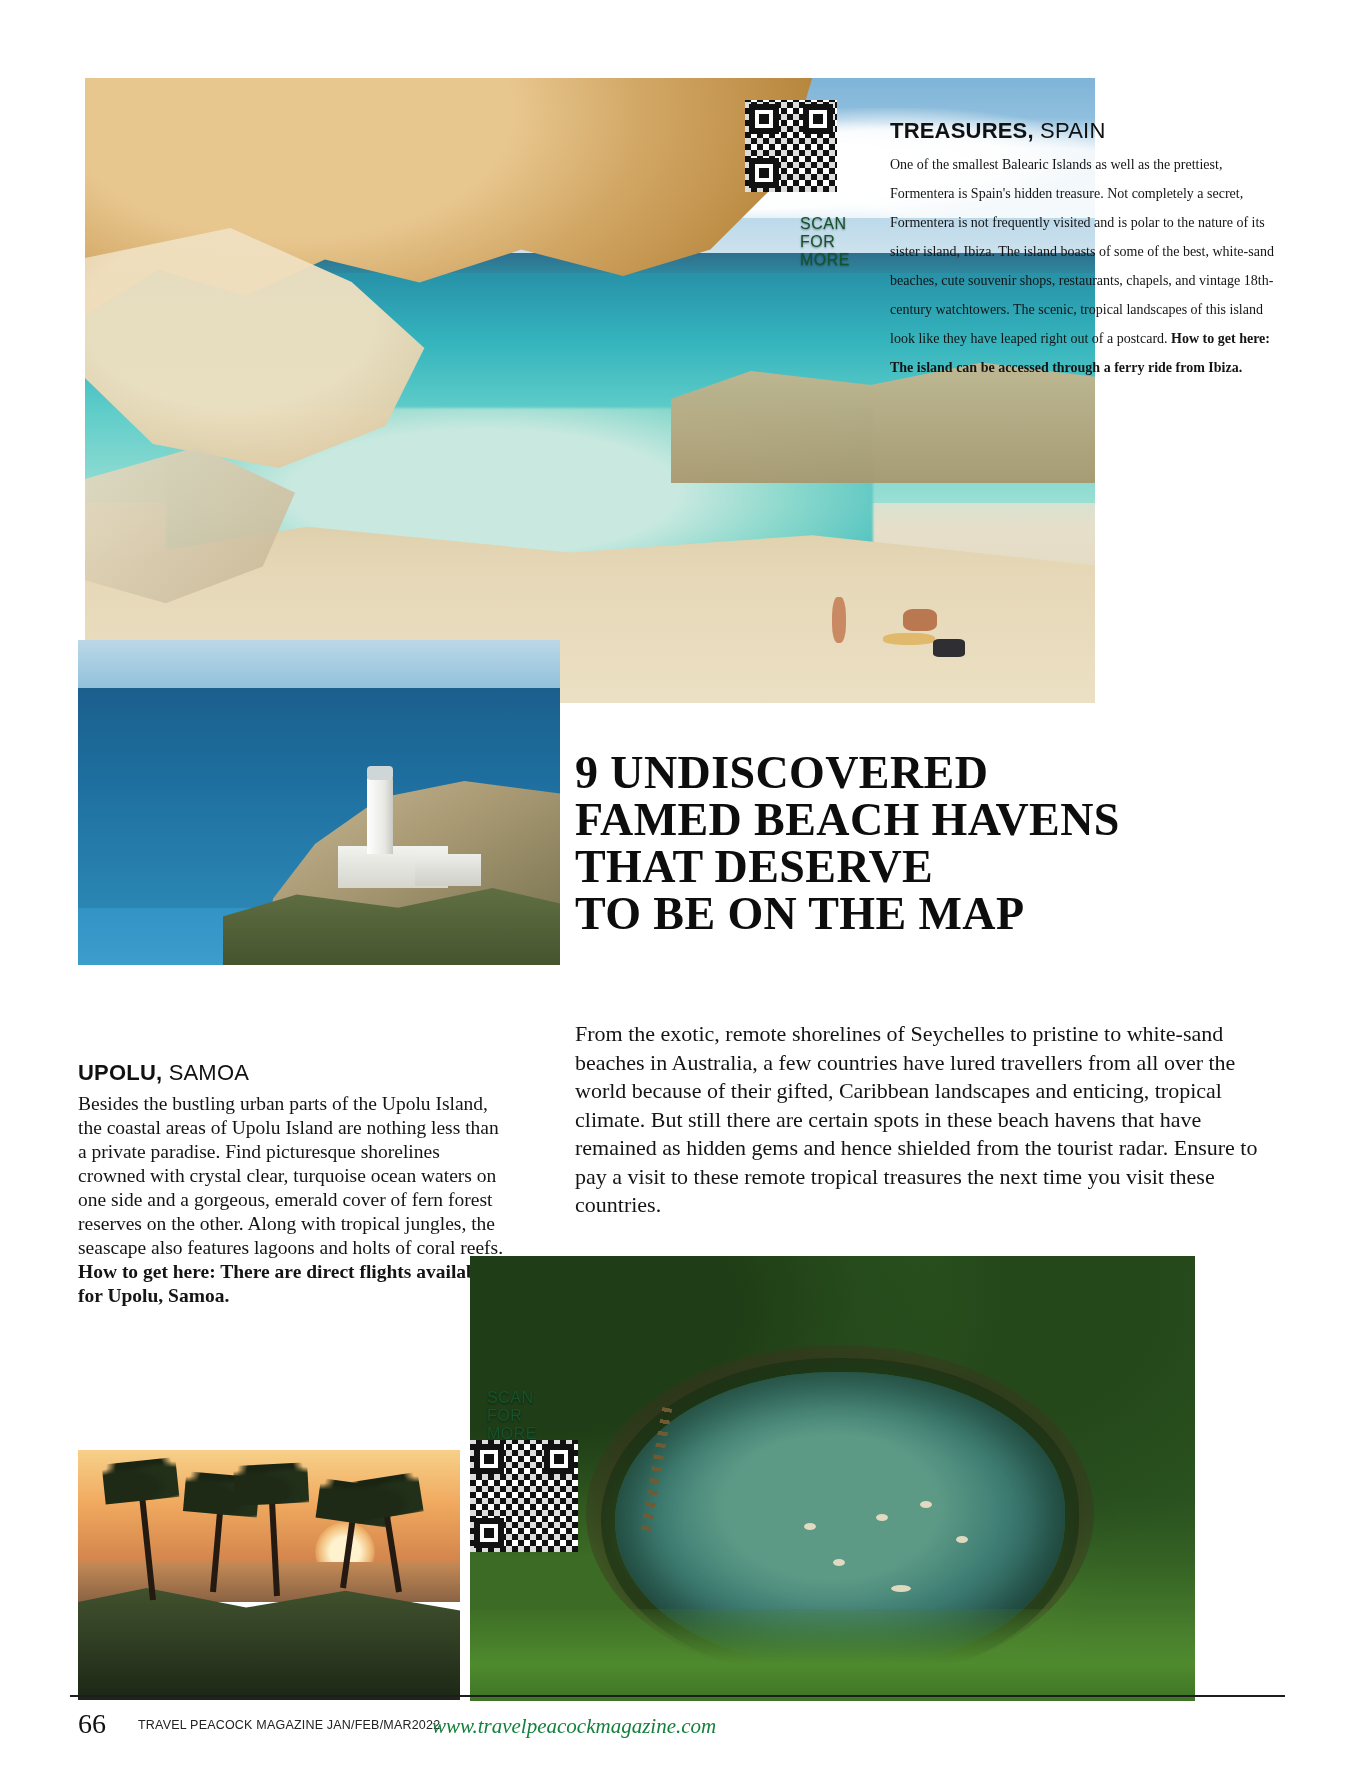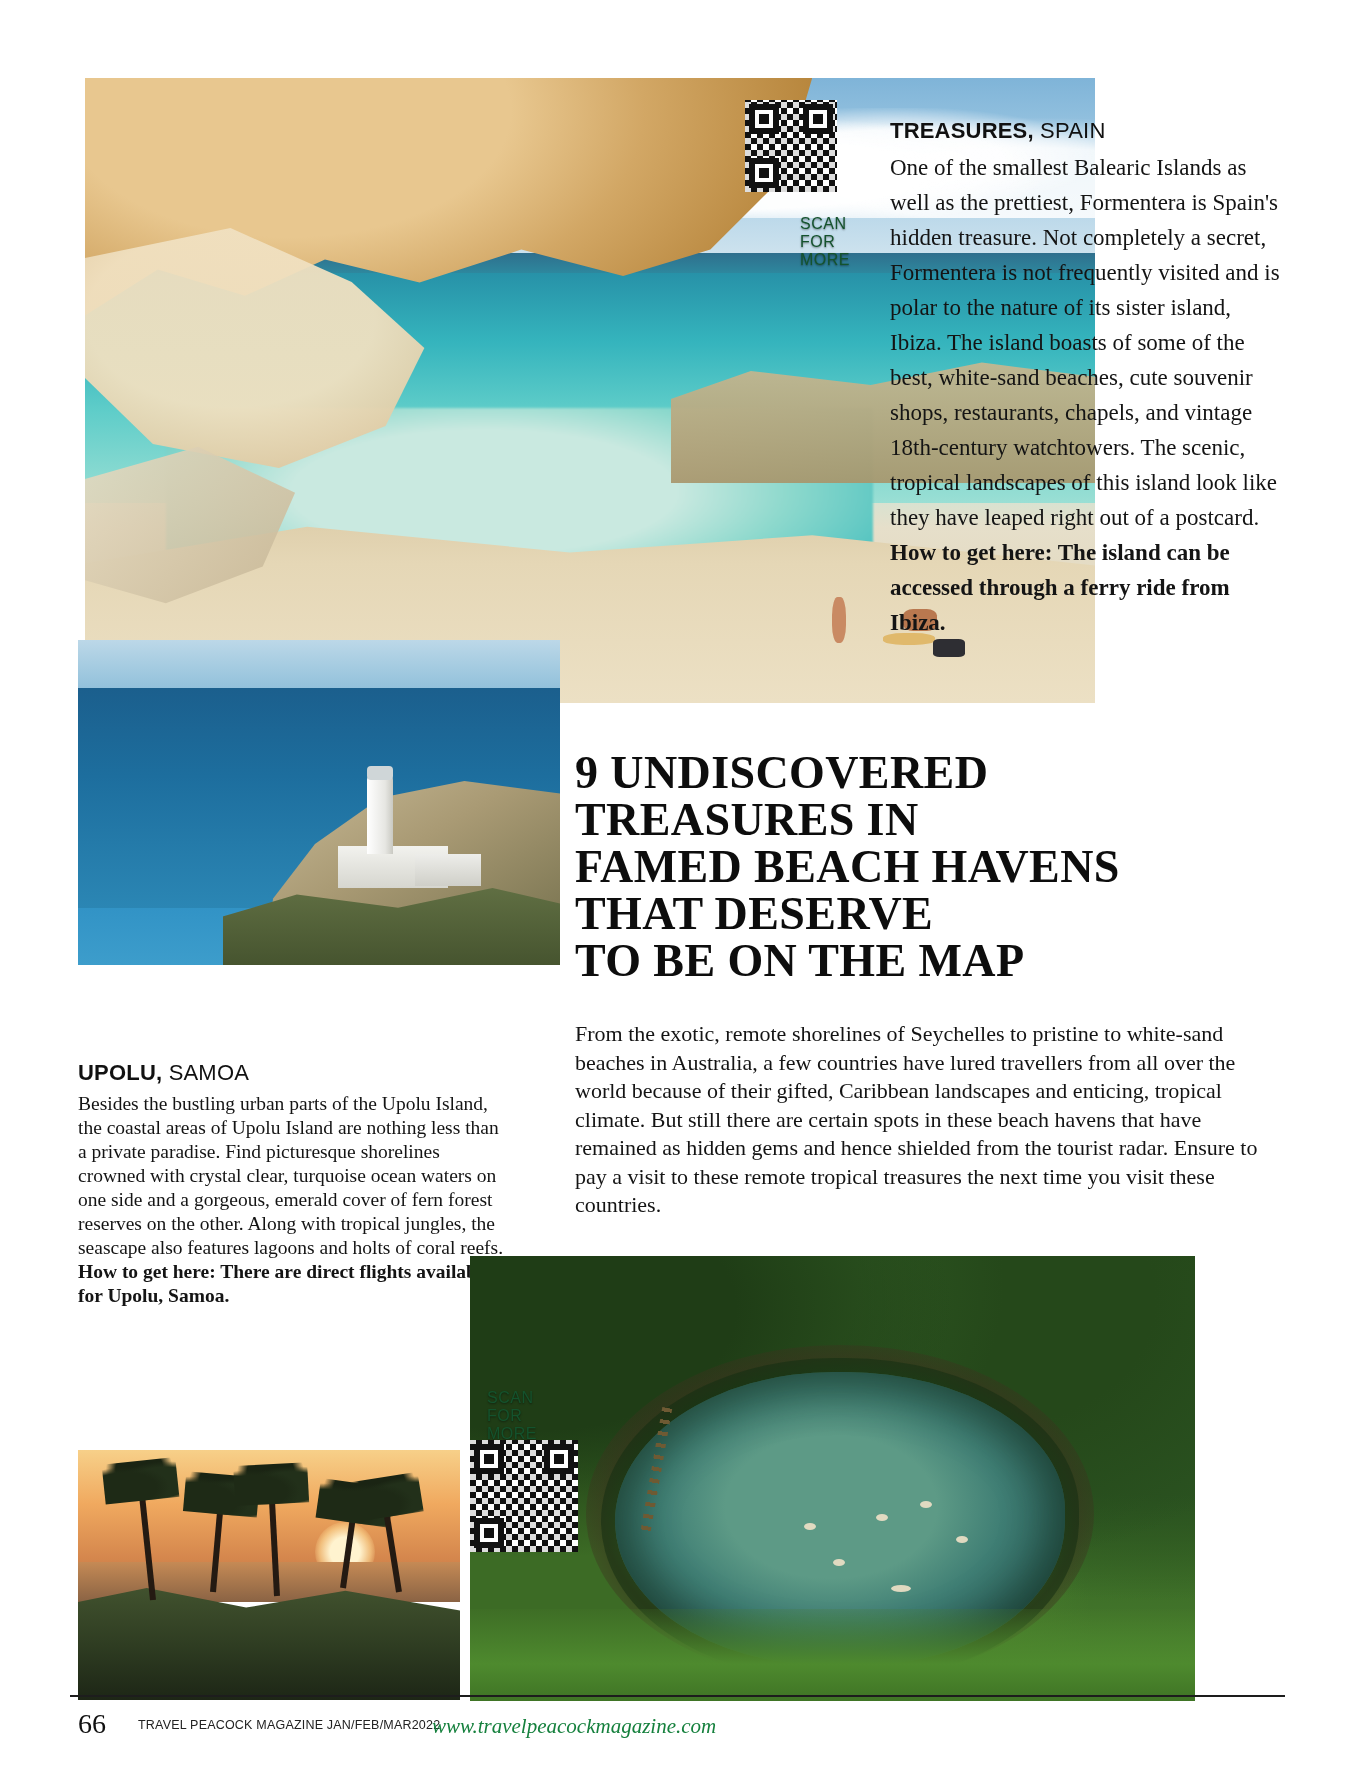--- a/index.html
+++ b/index.html
@@ -136,22 +136,22 @@
     font-family: "Liberation Sans", sans-serif;
     font-size: 22px;
     letter-spacing: .2px;
     margin: 0 0 6px 0;
     color: #111;
   }
   .head-place .b { font-weight: bold; }
   .head-place .n { font-weight: normal; }
   .body-text {
     font-family: "Liberation Serif", serif;
-    font-size: 23px;
-    line-height: 35px;
+    font-size: 14px;
+    line-height: 29px;
     color: #141414;
     margin: 0;
     text-align: left;
   }
   .body-text .howto { font-weight: bold; }
 
   
   .photo-lighthouse {
     position: absolute;
     left: 78px;
@@ -418,21 +418,20 @@
   <div class="lh-cliff"></div>
   <div class="lh-building"></div>
   <div class="lh-building2"></div>
   <div class="lh-tower"></div>
   <div class="lh-lamp"></div>
   <div class="lh-greens"></div>
 </div>
 
 <h1 class="headline">
   <span>9 UNDISCOVERED</span>
-  <span>TREASURES IN</span>
   <span>FAMED BEACH HAVENS</span>
   <span>THAT DESERVE</span>
   <span>TO BE ON THE MAP</span>
 </h1>
 
 <p class="intro">From the exotic, remote shorelines of Seychelles to pristine to white-sand beaches in Australia, a few countries have lured travellers from all over the world because of their gifted, Caribbean landscapes and enticing, tropical climate. But still there are certain spots in these beach havens that have remained as hidden gems and hence shielded from the tourist radar. Ensure to pay a visit to these remote tropical treasures the next time you visit these countries.</p>
 
 <div class="col-upolu">
   <h2 class="head-place">
     <span class="b">UPOLU,</span>

